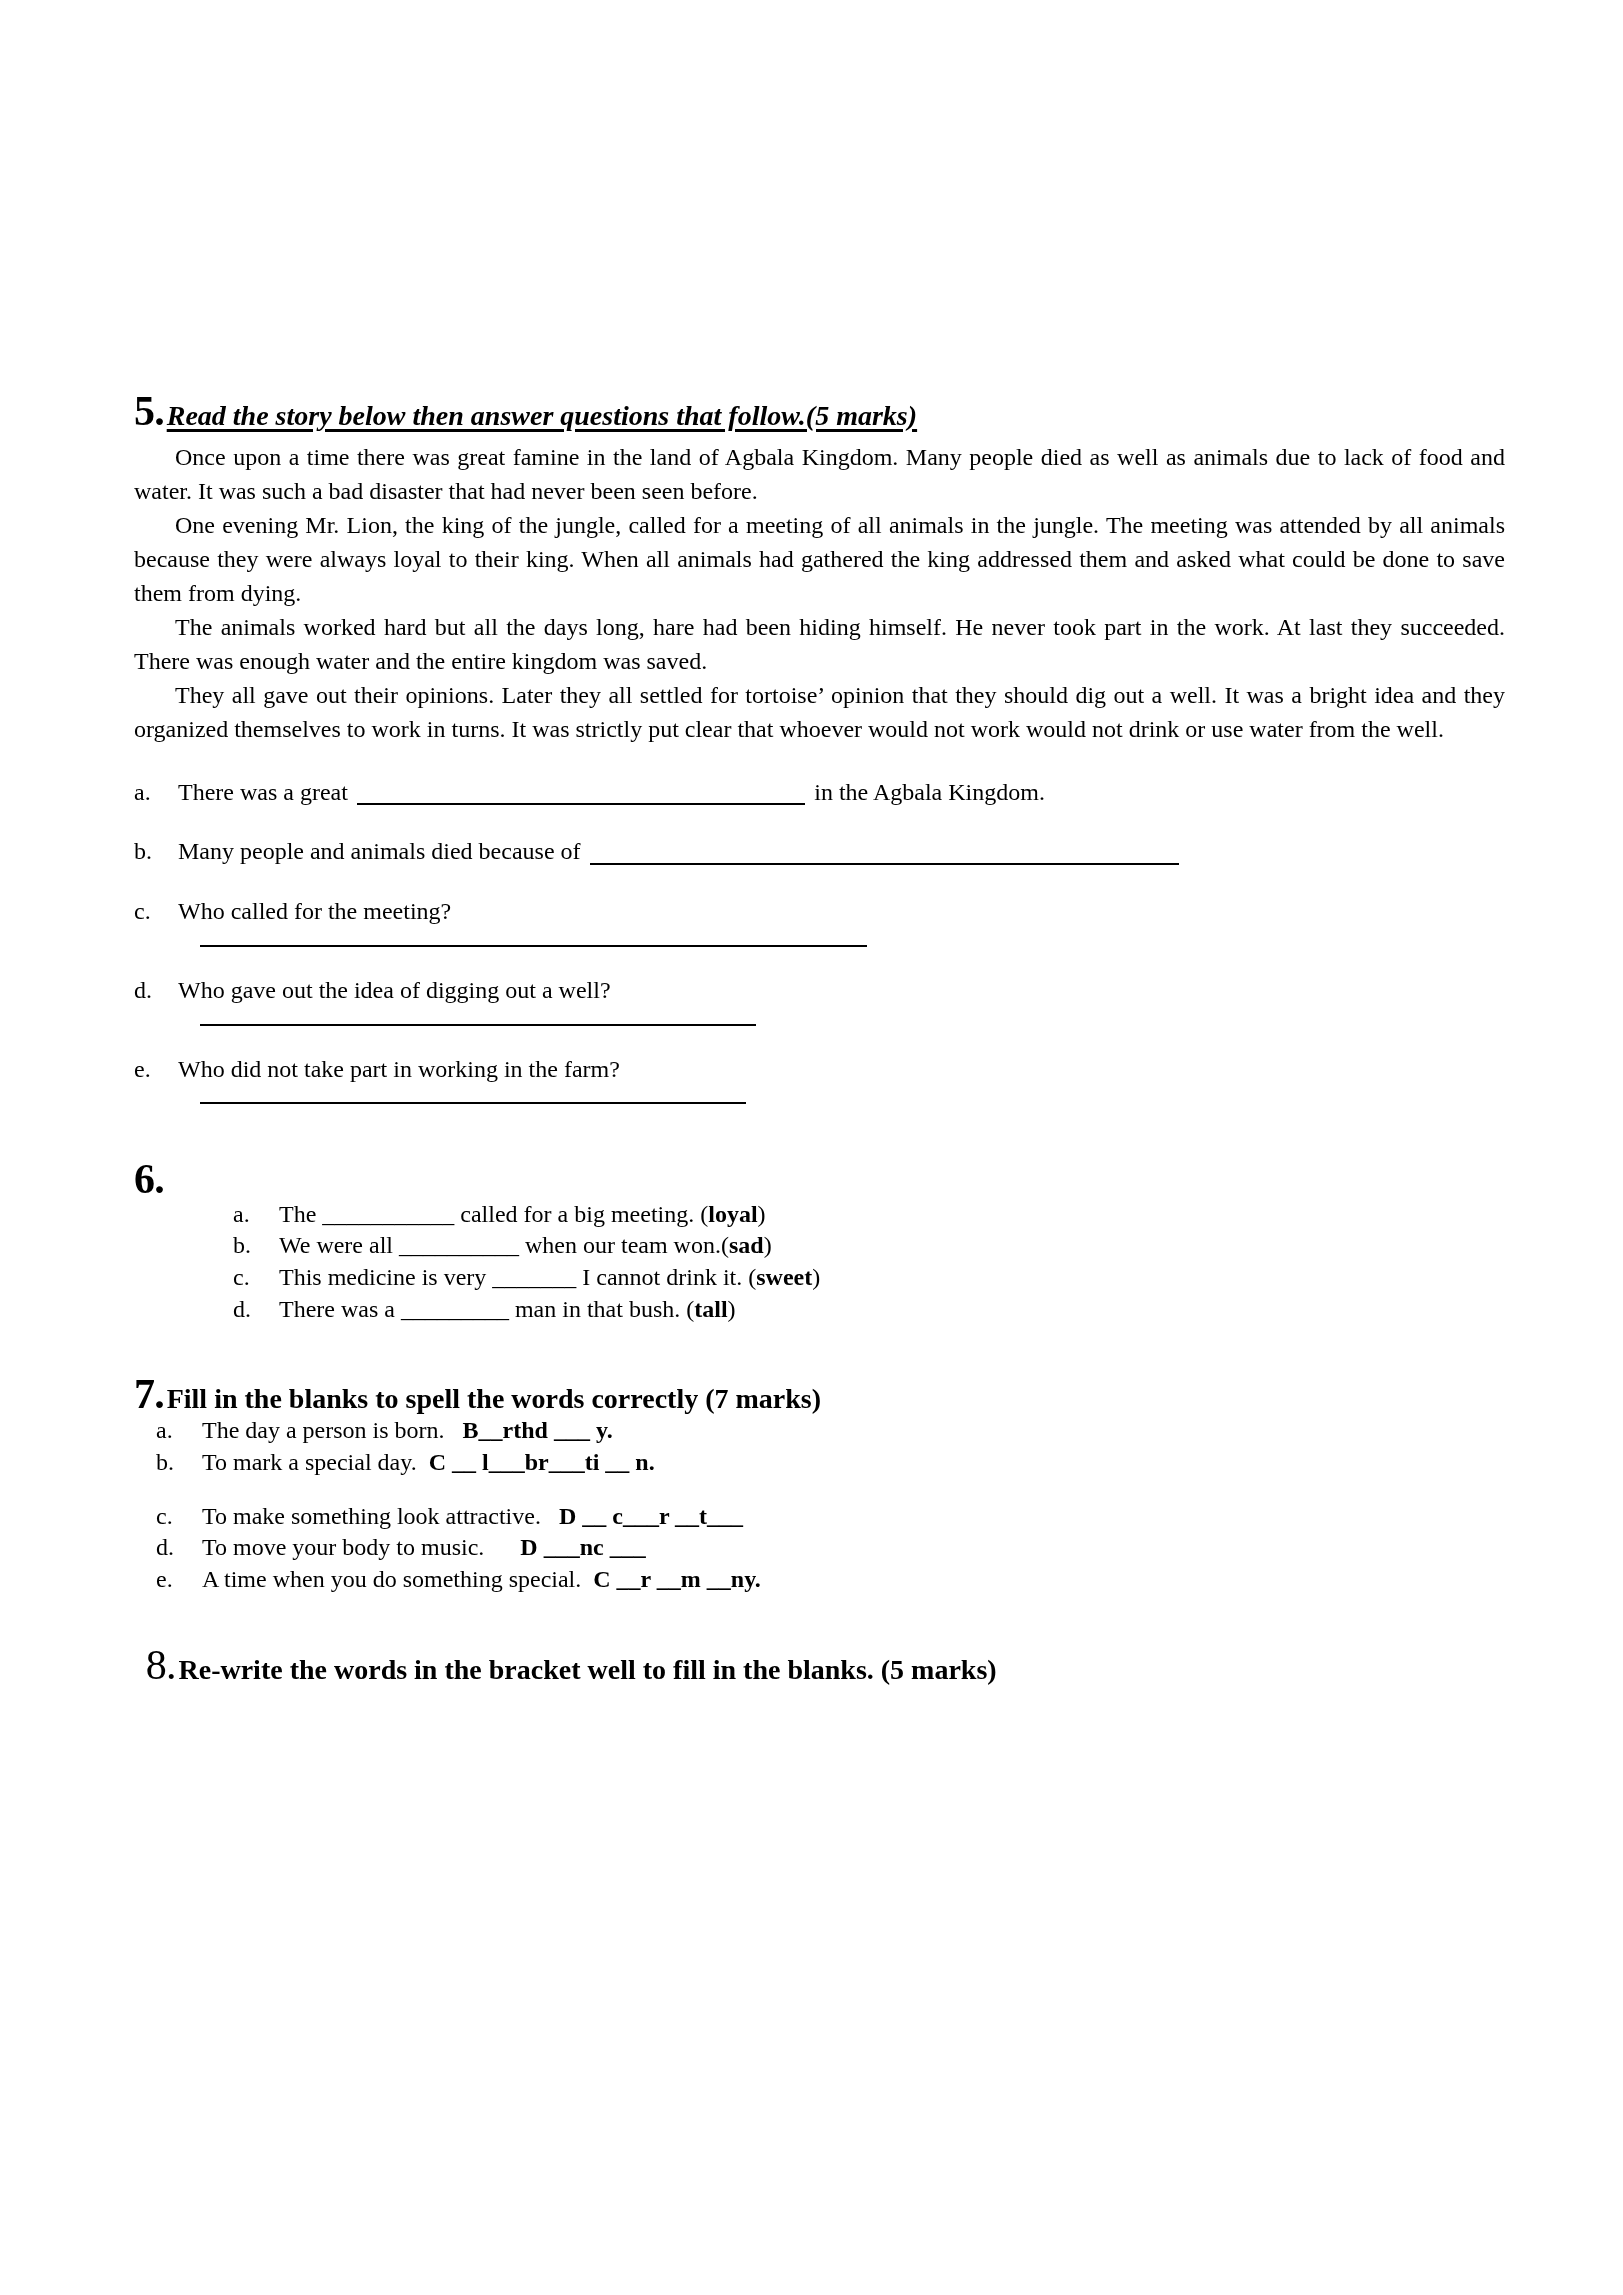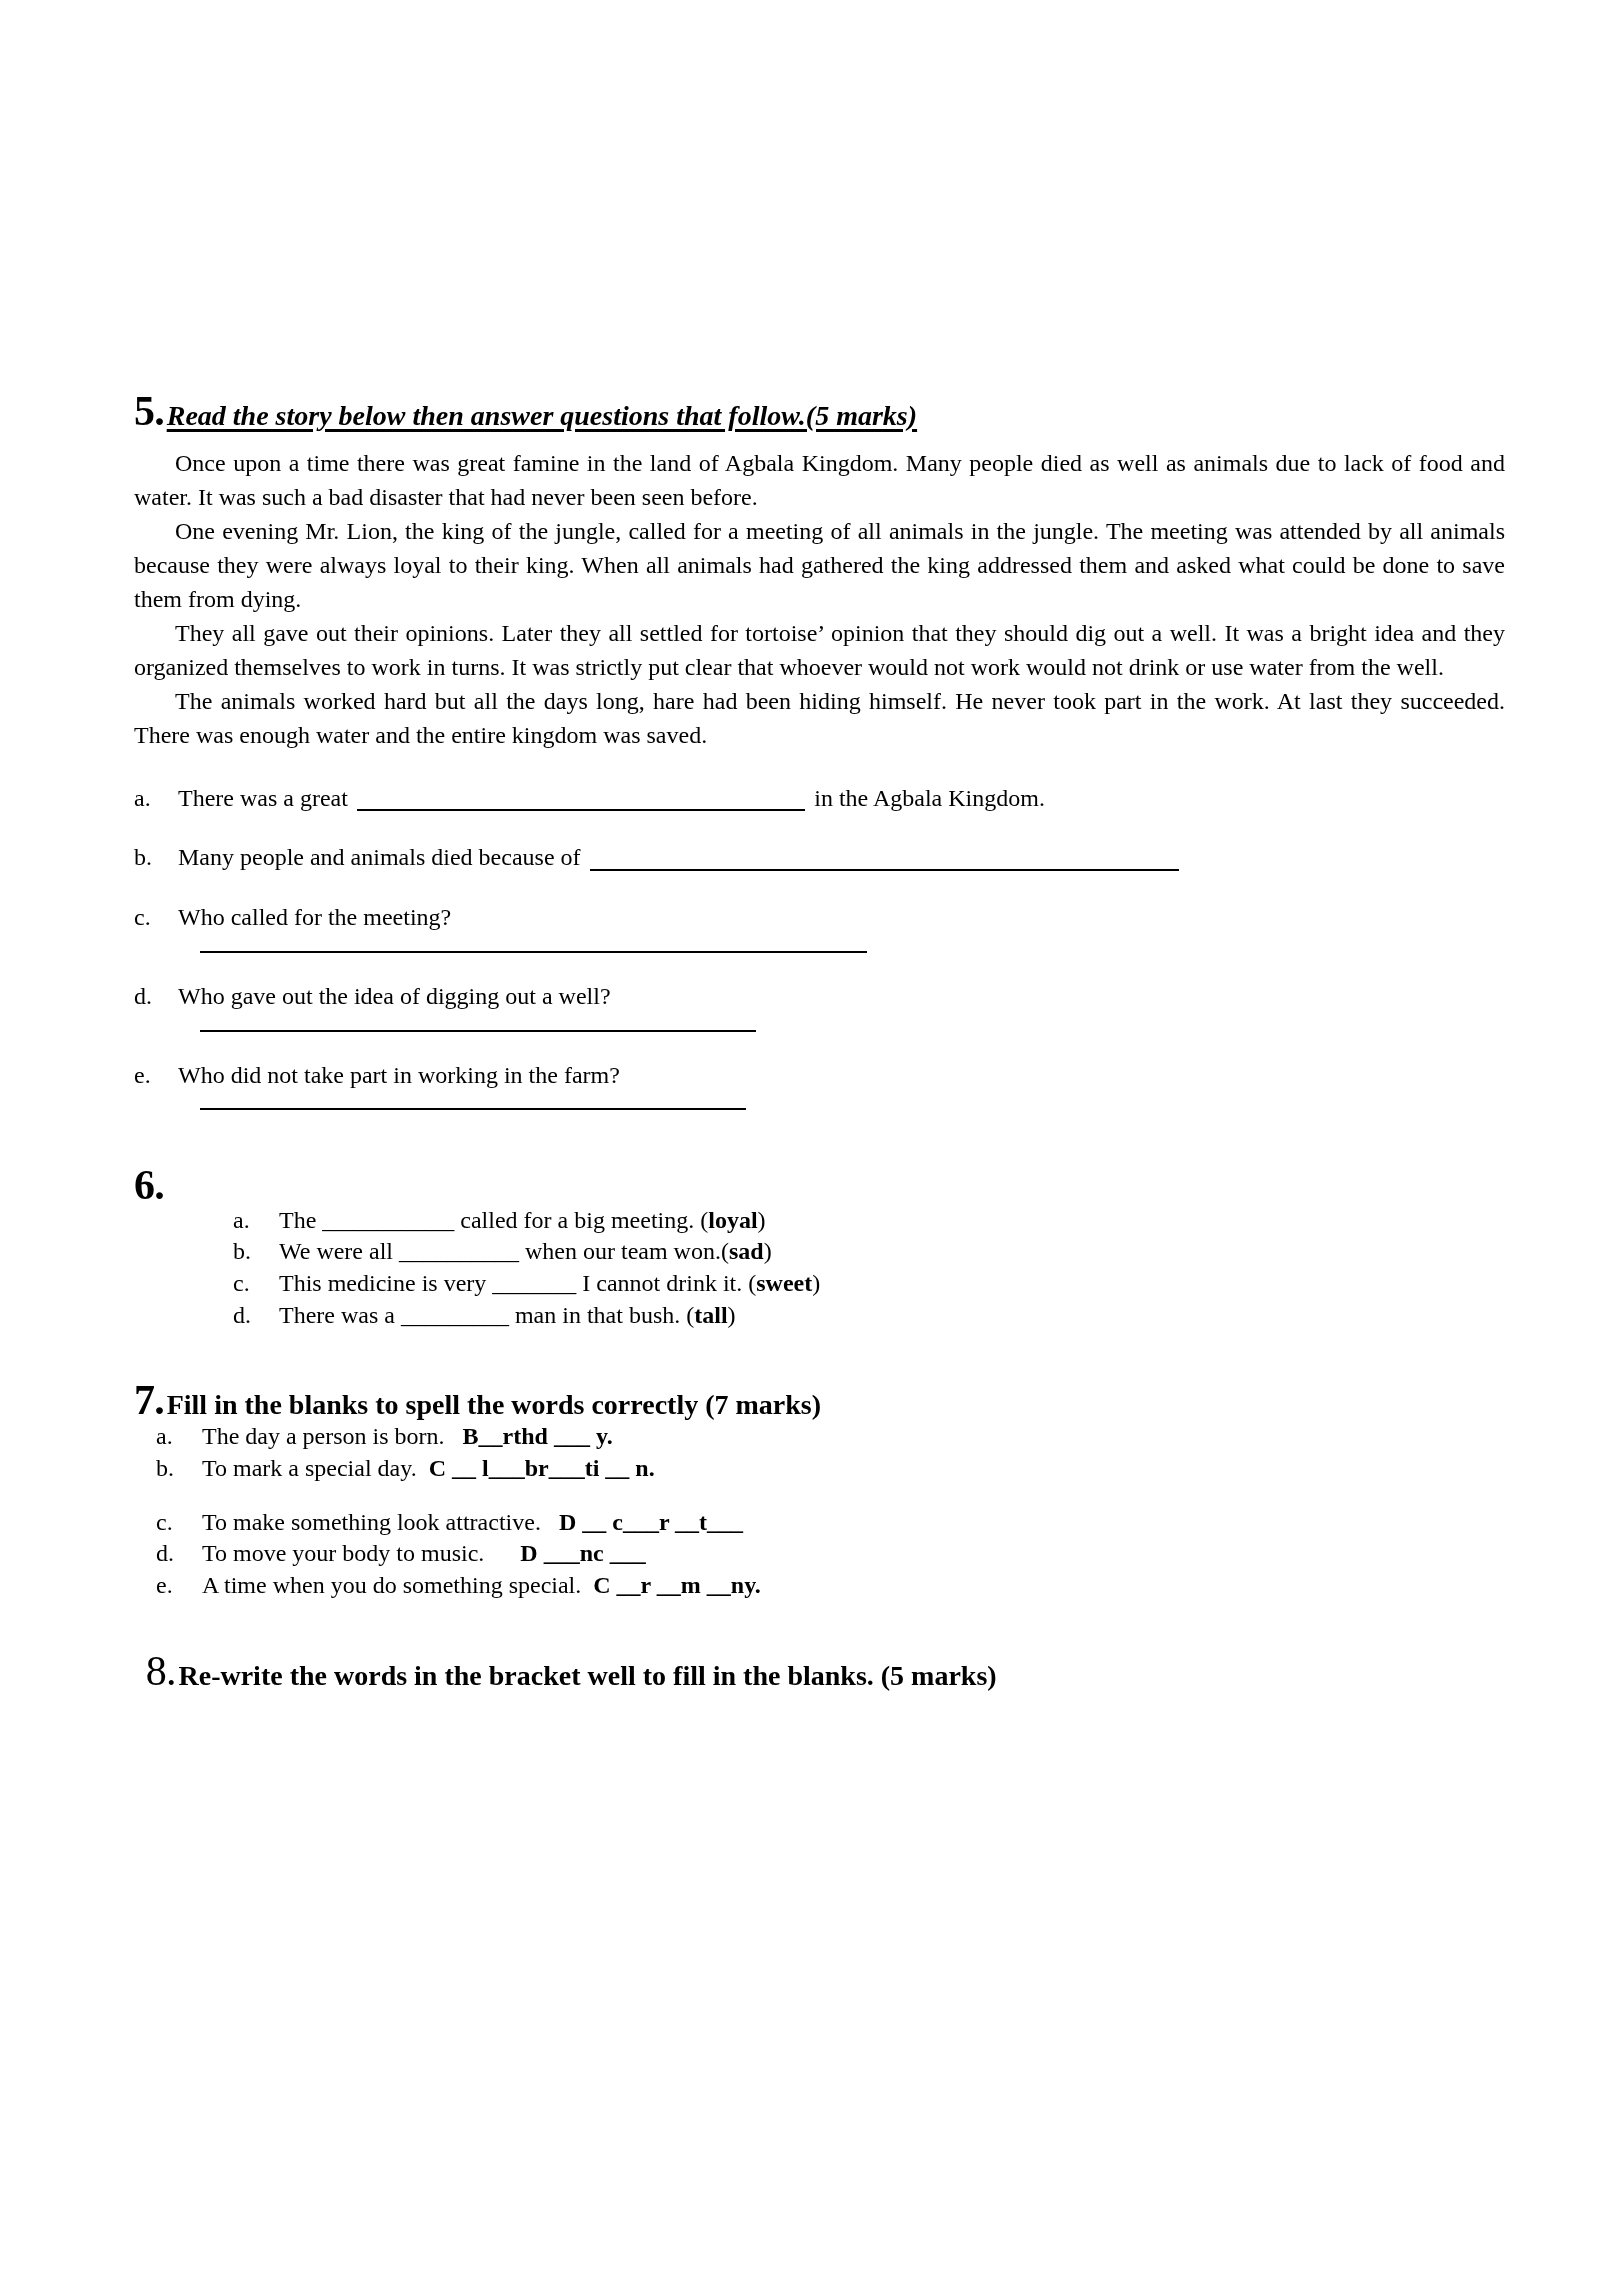--- a/index.html
+++ b/index.html
@@ -62,21 +62,21 @@
   }
 
   
   .story {
     margin: 0;
     font-size: 24px;
     line-height: 1.42;
     text-align: justify;
     text-justify: inter-word;
   }
-  .story.first { margin-top: 14px; }
+  .story.first { margin-top: 8px; }
   .story .indent { display: inline-block; width: 41px; }
 
   
   .qlist5 {
     margin: 0;
     padding: 0;
     list-style: none;
     margin-top: 29px;
   }
   .qlist5 > li {
@@ -137,22 +137,22 @@
   <div class="content">
 
     <div class="sect">
       <div class="qhead">
         <span class="qnum">5.</span>
         <span class="qhead-text italic-underline">Read the story below then answer questions that follow.(5 marks)</span>
       </div>
 
       <p class="story first"><span class="indent"></span><span>Once upon a time there was great famine in the land of Agbala Kingdom. Many people died as well as animals due to lack of food and water. It was such a bad disaster that had never been seen before.</span></p>
       <p class="story"><span class="indent"></span><span>One evening Mr. Lion, the king of the jungle, called for a meeting of all animals in the jungle. The meeting was attended by all animals because they were always loyal to their king. When all animals had gathered the king addressed them and asked what could be done to save them from dying.</span></p>
+      <p class="story"><span class="indent"></span><span>The animals worked hard but all the days long, hare had been hiding himself. He never took part in the work. At last they succeeded. There was enough water and the entire kingdom was saved.</span></p>
       <p class="story"><span class="indent"></span><span>They all gave out their opinions. Later they all settled for tortoise’ opinion that they should dig out a well. It was a bright idea and they organized themselves to work in turns. It was strictly put clear that whoever would not work would not drink or use water from the well.</span></p>
-      <p class="story"><span class="indent"></span><span>The animals worked hard but all the days long, hare had been hiding himself. He never took part in the work. At last they succeeded. There was enough water and the entire kingdom was saved.</span></p>
 
       <ul class="qlist5">
 
         <li>
           <span class="letter">a.</span><span>There was a great</span><span class="rule" style="width:448px; margin:0 9.2px;"></span><span>in the Agbala Kingdom.</span>
         </li>
 
         <li>
           <span class="letter">b.</span><span>Many people and animals died because of</span><span class="rule" style="width:589px; margin:0 9.2px;"></span>
         </li>

